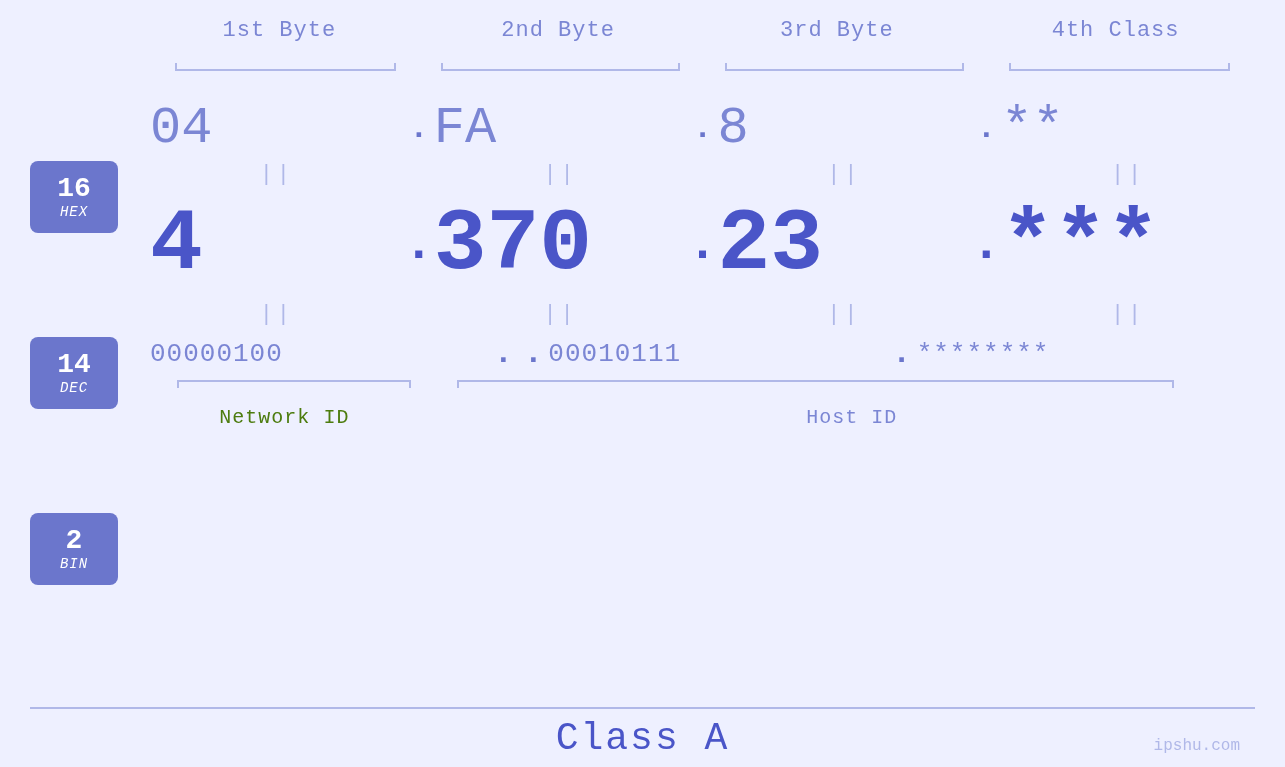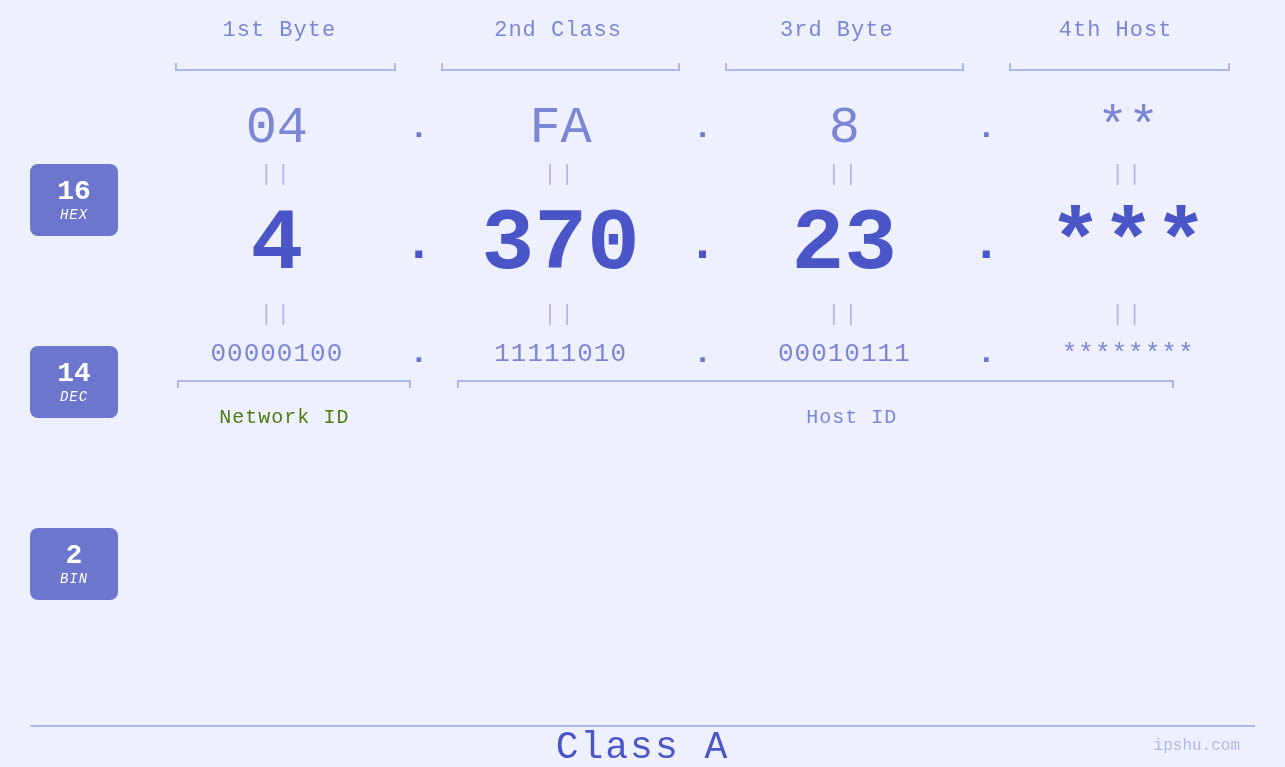--- a/index.html
+++ b/index.html
@@ -84,21 +84,21 @@
 
     
     .data-cols {
       flex: 1;
       display: flex;
       flex-direction: column;
     }
 
     .byte-cell {
       flex: 1;
-      text-align: center;
+      text-align: left;
     }
 
     .dot-sep {
       color: #6b76cc;
       font-size: 32px;
       font-weight: bold;
       width: 30px;
       text-align: center;
     }
 
@@ -171,21 +171,21 @@
       letter-spacing: 1px;
     }
 
     
     .class-section {
       margin: 10px 30px 0 30px;
       border-top: 2px solid #b0b8e8;
       display: flex;
       align-items: center;
       justify-content: center;
-      height: 42px;
+      height: 60px;
     }
 
     .class-label {
       color: #4a55c8;
       font-size: 38px;
       font-family: 'Courier New', Courier, monospace;
       letter-spacing: 2px;
     }
 
     .watermark {
@@ -197,23 +197,23 @@
       font-family: 'Courier New', Courier, monospace;
     }
   </style>
 </head>
 <body>
 
 <div class="container">
 
   <div class="byte-headers">
     <div class="byte-header">1st Byte</div>
-    <div class="byte-header">2nd Class</div>
+    <div class="byte-header">2nd Byte</div>
     <div class="byte-header">3rd Byte</div>
-    <div class="byte-header">4th Host</div>
+    <div class="byte-header">4th Class</div>
   </div>
 
   <div style="display:flex; margin-left:150px; margin-right:30px; margin-top:6px; height:22px;">
     <div style="flex:1; position:relative;">
       <div style="position:absolute; bottom:0; left:10%; right:3%; height:2px; background:#b0b8e8;">
         <div style="position:absolute; left:0; bottom:0; width:2px; height:8px; background:#b0b8e8;"></div>
         <div style="position:absolute; right:0; bottom:0; width:2px; height:8px; background:#b0b8e8;"></div>
       </div>
     </div>
     <div style="width:30px;"></div>
@@ -312,23 +312,20 @@
         <div class="equals-sign">||</div>
         <div class="equals-dot"></div>
         <div class="equals-sign">||</div>
       </div>
 
       <div class="bin-row">
         <div class="byte-cell">
           <span class="bin-value">00000100</span>
         </div>
         <div class="dot-sep">.</div>
-        <div class="byte-cell">
-          <span class="bin-value">11111010</span>
-        </div>
         <div class="dot-sep">.</div>
         <div class="byte-cell">
           <span class="bin-value">00010111</span>
         </div>
         <div class="dot-sep">.</div>
         <div class="byte-cell">
           <span class="bin-value">********</span>
         </div>
       </div>
 

